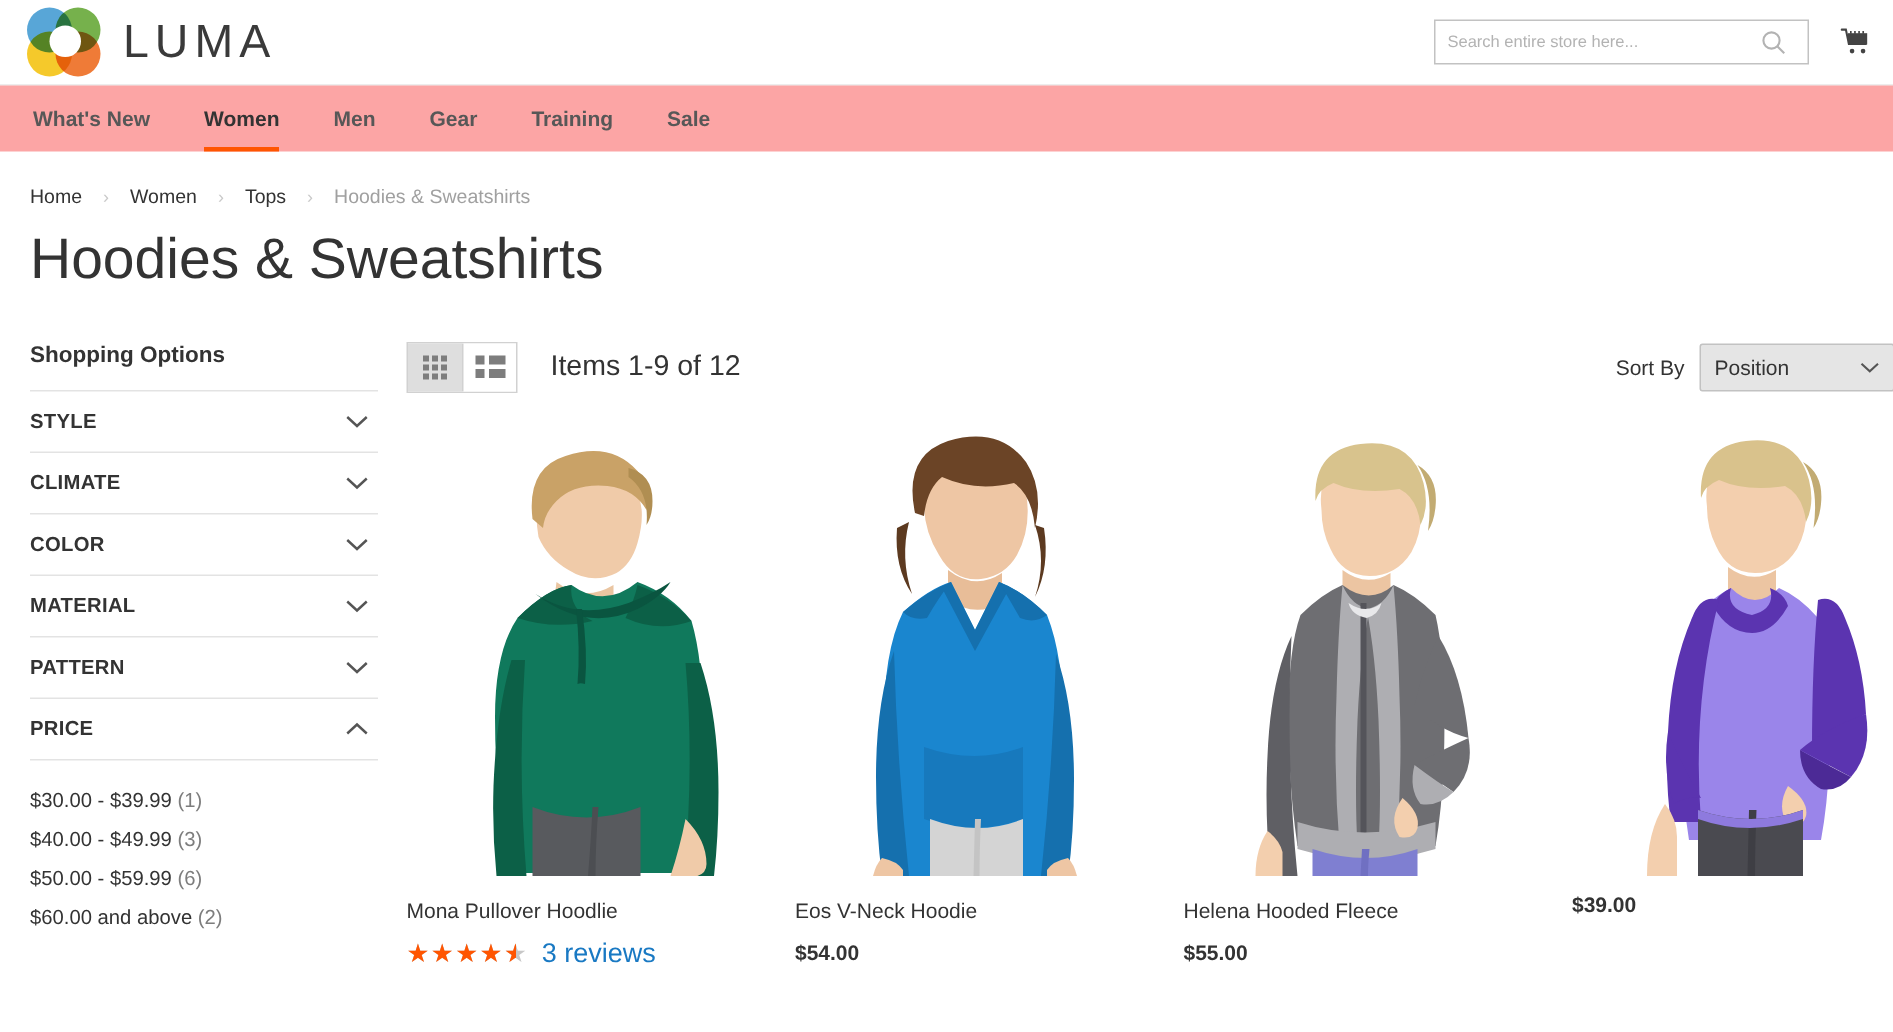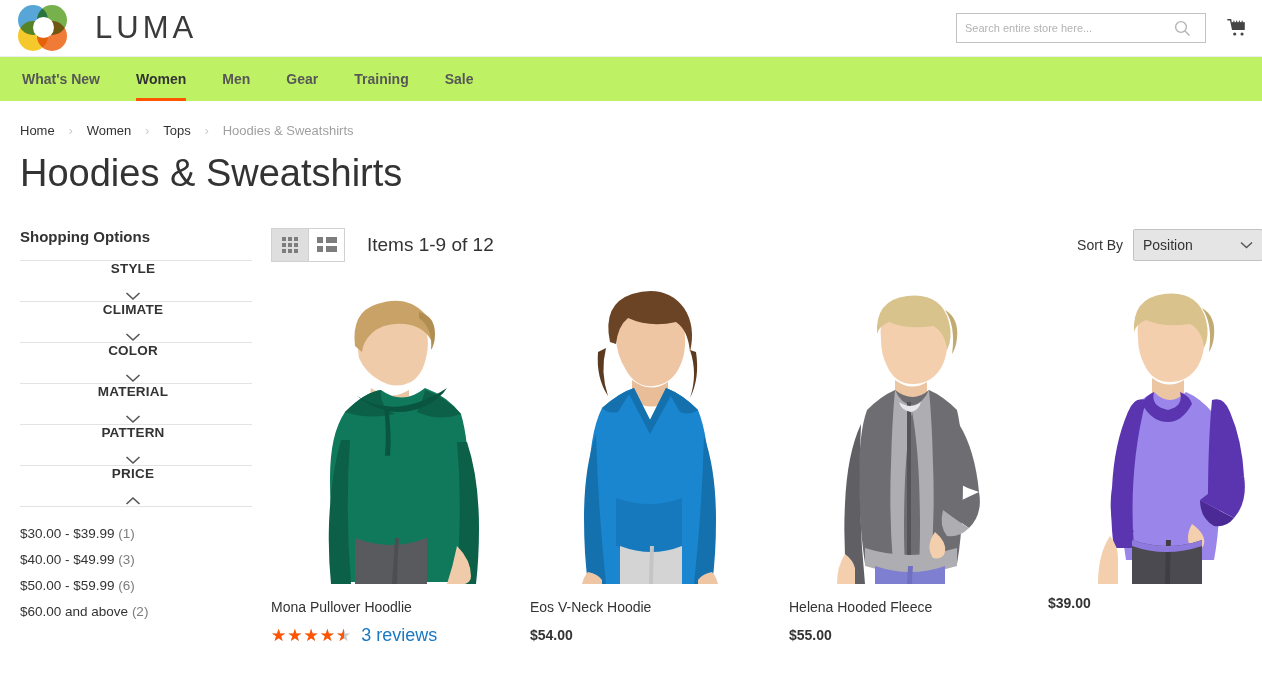--- a/index.html
+++ b/index.html
@@ -14,21 +14,21 @@
   }
 
   
   .header {
     height: 56px;
     position: relative;
     background: #ffffff;
   }
   .logo-wrap {
     position: absolute; left: 18px; top: 5px;
-    display: flex; align-items: center; gap: 27px;
+    display: flex; align-items: center; gap: 14px;
     cursor: pointer;
   }
   .logo-mark { position: relative; width: 50px; height: 46px; }
   .logo-mark span {
     position: absolute; width: 30px; height: 30px; border-radius: 50%;
     mix-blend-mode: multiply; opacity: .92;
   }
   .lc-blue   { left: 0px;  top: 0px;  background: #4a9fd4; }
   .lc-green  { left: 19px; top: 0px;  background: #6aaa3c; }
   .lc-orange { left: 19px; top: 16px; background: #ee7026; }
@@ -63,21 +63,21 @@
   }
   .cart-btn {
     position: absolute; right: 8px; top: 12px;
     width: 34px; height: 32px; display: flex;
     align-items: center; justify-content: center;
     background: transparent; border: 0; cursor: pointer;
   }
 
   
   .nav {
-    height: 45px; background: #bef264;
+    height: 45px; background: #fca5a5;
     display: flex; align-items: stretch; padding-left: 18px;
     border-top: 1px solid #ededed;
   }
   .nav-item {
     display: flex; align-items: center;
     padding: 0 18px;
     font-size: 14px; font-weight: bold; color: #575757;
     cursor: pointer; position: relative;
   }
   .nav-item:first-child { padding-left: 4px; }
@@ -114,21 +114,20 @@
   .sidebar { width: 232px; flex: 0 0 232px; }
   .sidebar-title {
     font-size: 15px; font-weight: bold; color: #333;
     padding-bottom: 15px;
   }
   .filter {
     border-top: 1px solid #e3e3e3;
     height: 41px; display: flex; align-items: center;
     justify-content: space-between; padding-right: 6px;
     cursor: pointer;
-    flex-direction: column;
   }
   .filter-label {
     font-size: 13.5px; font-weight: bold; color: #333;
     letter-spacing: .2px;
   }
   .filter-items { border-top: 1px solid #e3e3e3; padding-top: 14px; }
   .filter-item {
     font-size: 13.5px; color: #333; padding: 5px 0 6px 0;
     cursor: pointer;
   }

